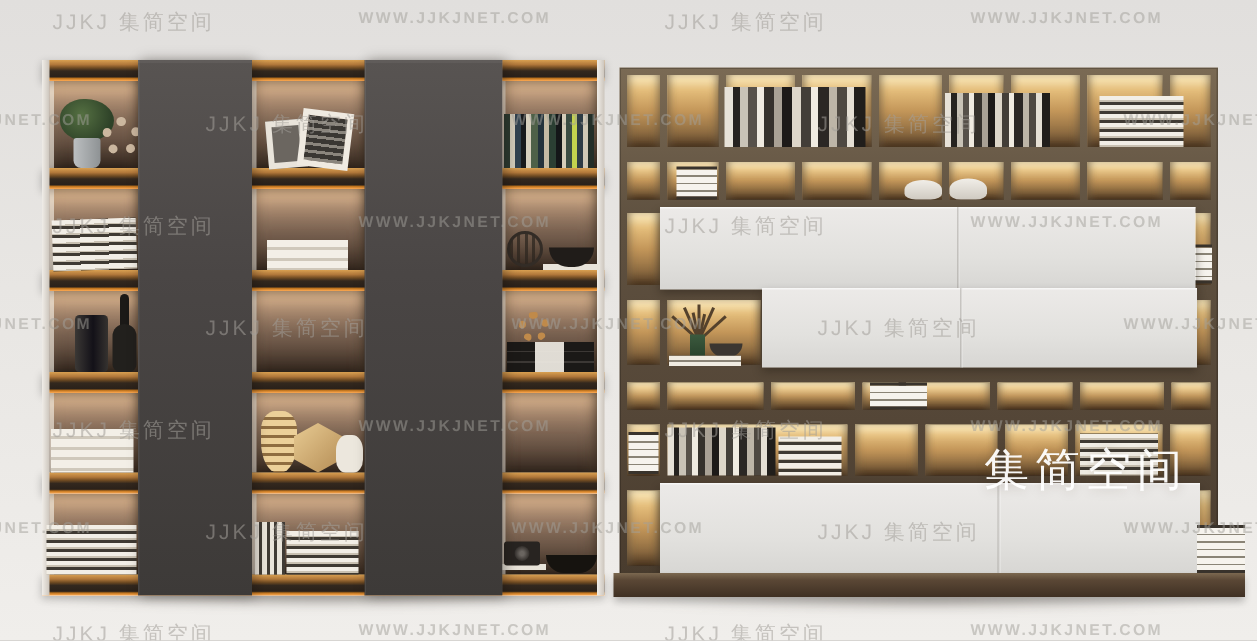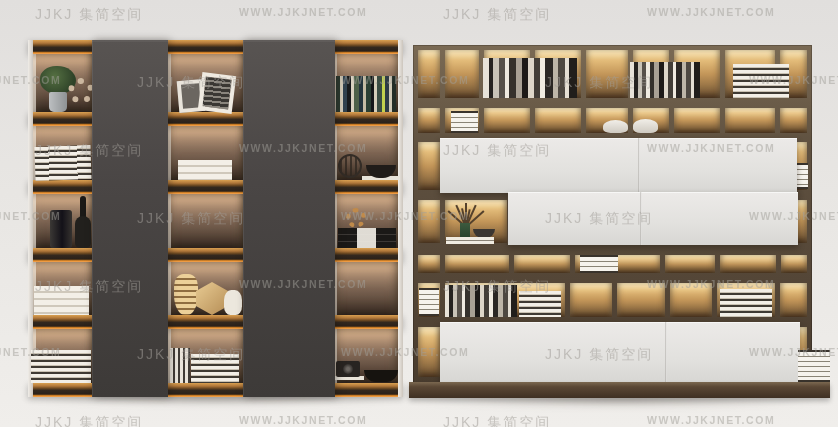--- a/index.html
+++ b/index.html
@@ -307,13 +307,14 @@
       <span class="wm wm-brand" style="left: 137px; top: 346px;">JJKJ 集简空间</span>
       <span class="wm wm-url" style="left: 341px; top: 346px;">WWW.JJKJNET.COM</span>
       <span class="wm wm-brand" style="left: 545px; top: 346px;">JJKJ 集简空间</span>
       <span class="wm wm-url" style="left: 749px; top: 346px;">WWW.JJKJNET.COM</span>
       <span class="wm wm-brand" style="left: 35px; top: 414px;">JJKJ 集简空间</span>
       <span class="wm wm-url" style="left: 239px; top: 414px;">WWW.JJKJNET.COM</span>
       <span class="wm wm-brand" style="left: 443px; top: 414px;">JJKJ 集简空间</span>
       <span class="wm wm-url" style="left: 647px; top: 414px;">WWW.JJKJNET.COM</span>
     </div>
 
+  <div class="badge badge-name">集简空间</div>
 </div>
 
 </body></html>

